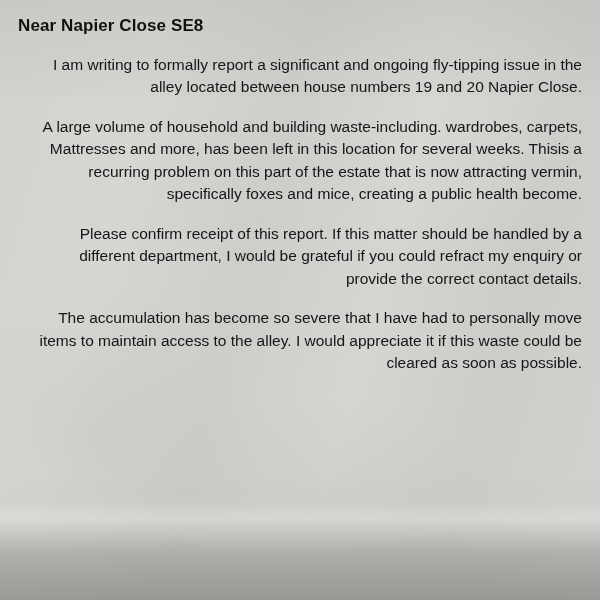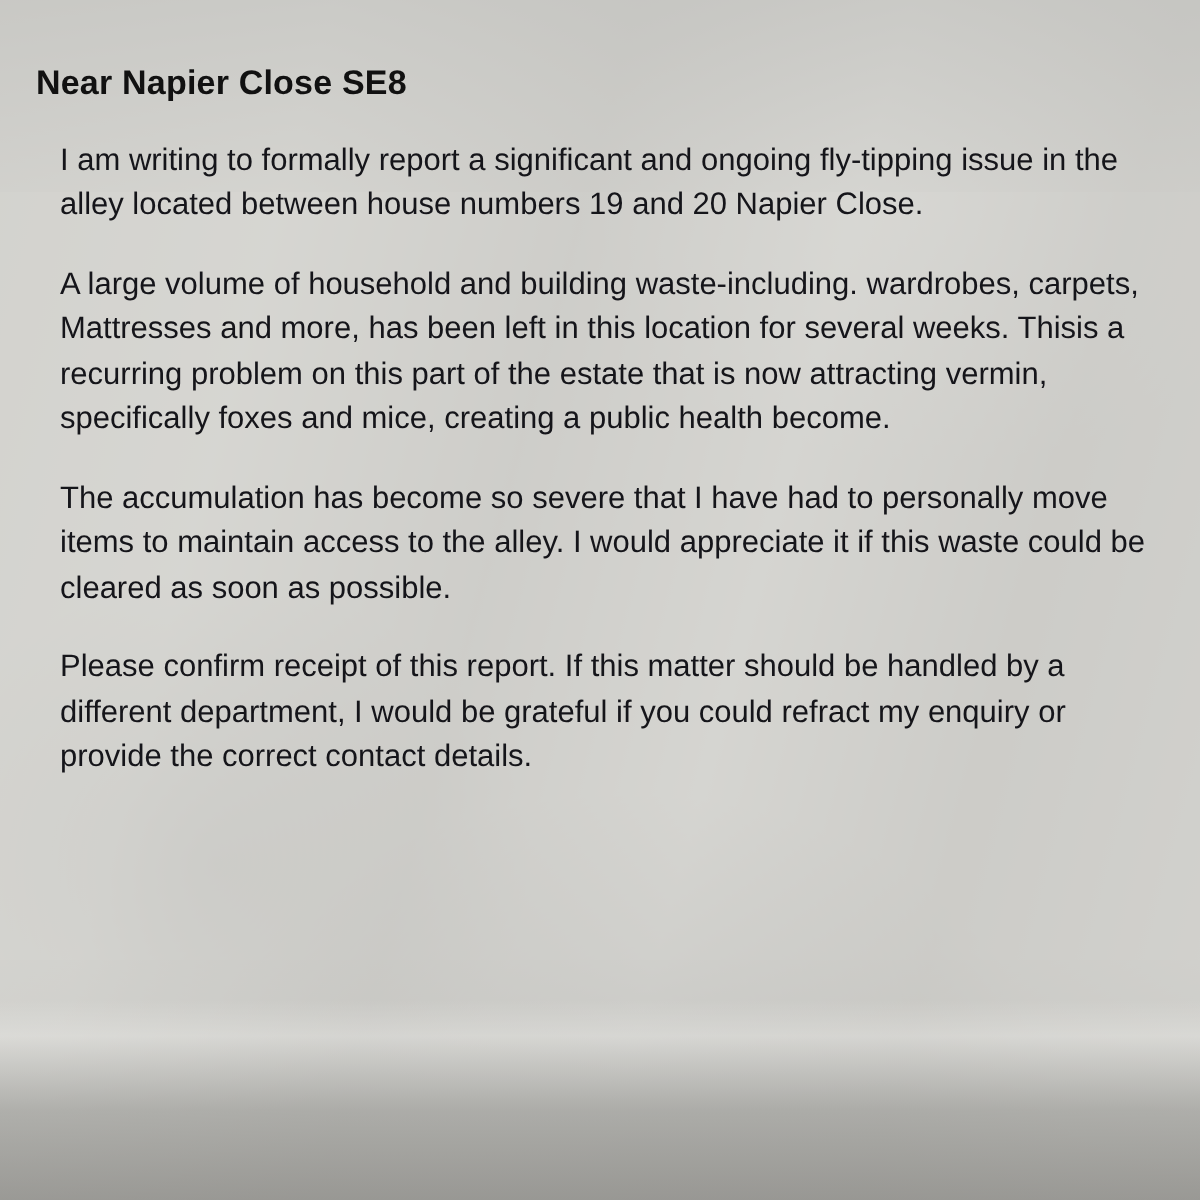--- a/index.html
+++ b/index.html
@@ -51,28 +51,29 @@
   .content {
     position: absolute;
     left: 0; right: 0; top: 0;
     padding: 16px 18px 0 18px;
     box-sizing: border-box;
   }
   .title {
     font-size: 17px;
     font-weight: bold;
     color: #111111;
-    margin: 16px 0 18px 0;
+    margin: 0 0 18px 0;
     letter-spacing: 0.1px;
   }
   .body-text p {
     font-size: 15.5px;
     line-height: 1.45;
     color: #15151a;
     margin: 0 0 17px 12px;
+    text-align: right;
   }
   .body-text p:last-child {
     margin-bottom: 0;
   }
   .fade-mask {
     position: absolute;
     left: 0; right: 0;
     top: 500px;
     height: 100px;
     background: linear-gradient(180deg, rgba(236,236,233,0.0) 0%, rgba(236,236,233,0.35) 18%, rgba(150,150,146,0.55) 55%, rgba(128,127,123,0.65) 100%);
@@ -86,19 +87,19 @@
   <div class="bg"></div>
   <div class="bg-dark-band"></div>
   <div class="bg-bottom"></div>
   <div class="overlay"></div>
 
   <div class="content">
     <h1 class="title">Near Napier Close SE8</h1>
     <div class="body-text">
       <p> I am writing to formally report a significant and ongoing fly-tipping issue in the alley located between house numbers 19 and 20 Napier Close.</p>
       <p>A large volume of household and building waste-including. wardrobes, carpets, Mattresses and more, has been left in this location for several weeks.  Thisis a recurring problem on this part of the estate that is now attracting vermin, specifically foxes and mice, creating a public health become.</p>
+      <p>Please confirm receipt of this report.  If this matter should be handled by a different department, I would be grateful if you could refract my enquiry or provide the correct contact details.</p>
       <p>The accumulation has become so severe that I have had to personally move items to maintain access to the alley.  I would appreciate it if this waste could be cleared as soon as possible.</p>
-      <p>Please confirm receipt of this report.  If this matter should be handled by a different department, I would be grateful if you could refract my enquiry or provide the correct contact details.</p>
     </div>
   </div>
 
   <div class="fade-mask"></div>
 </div>
 
 </body></html>

